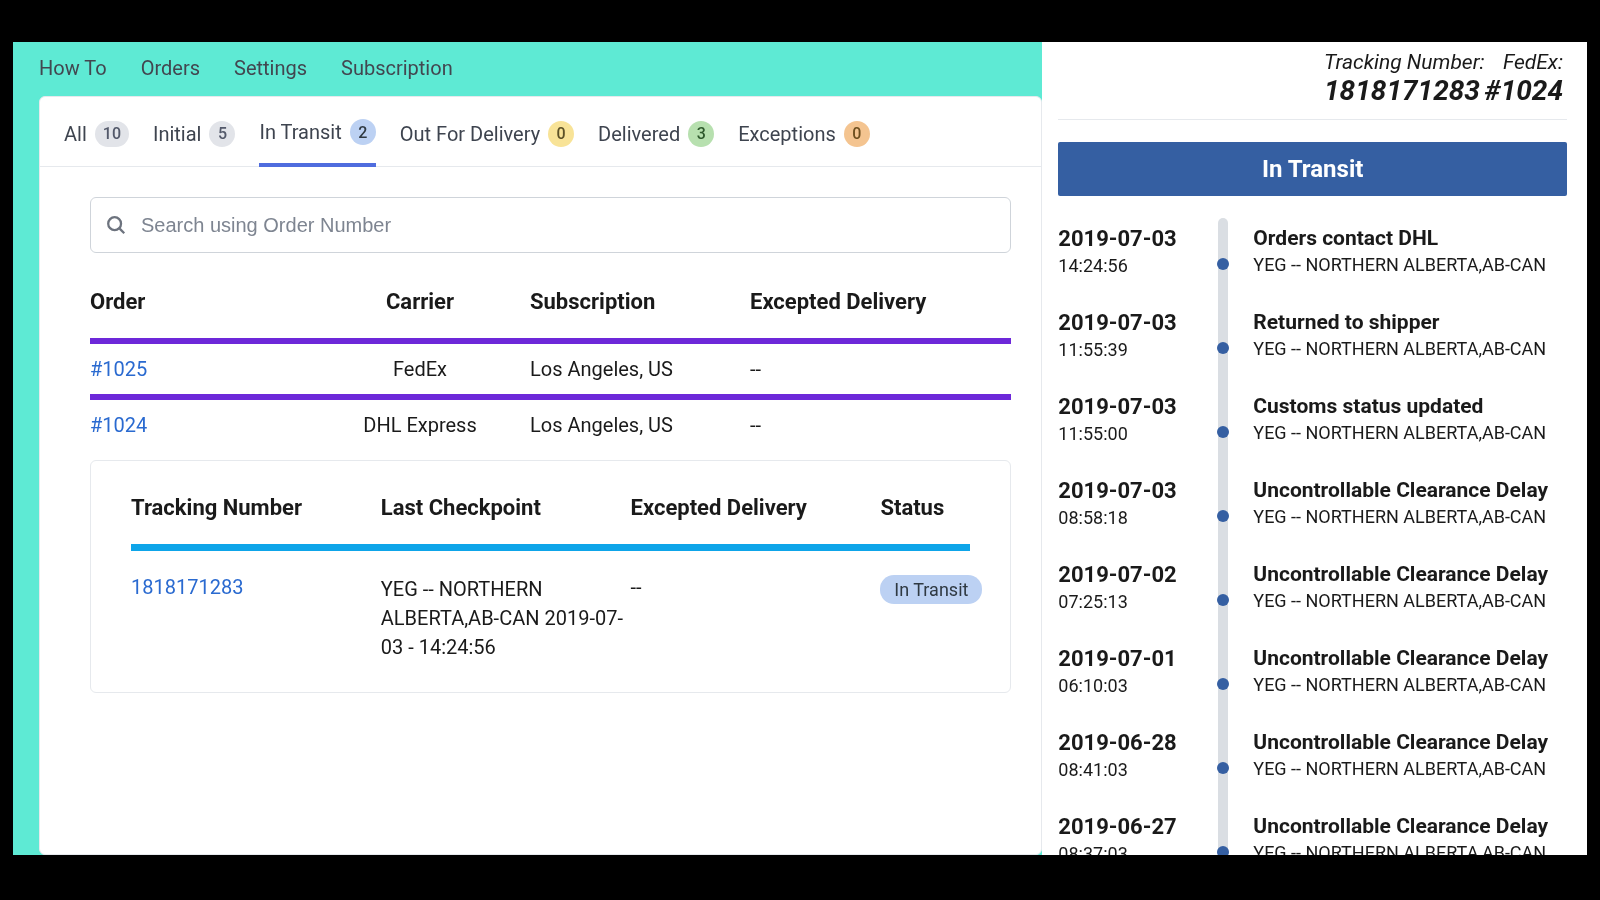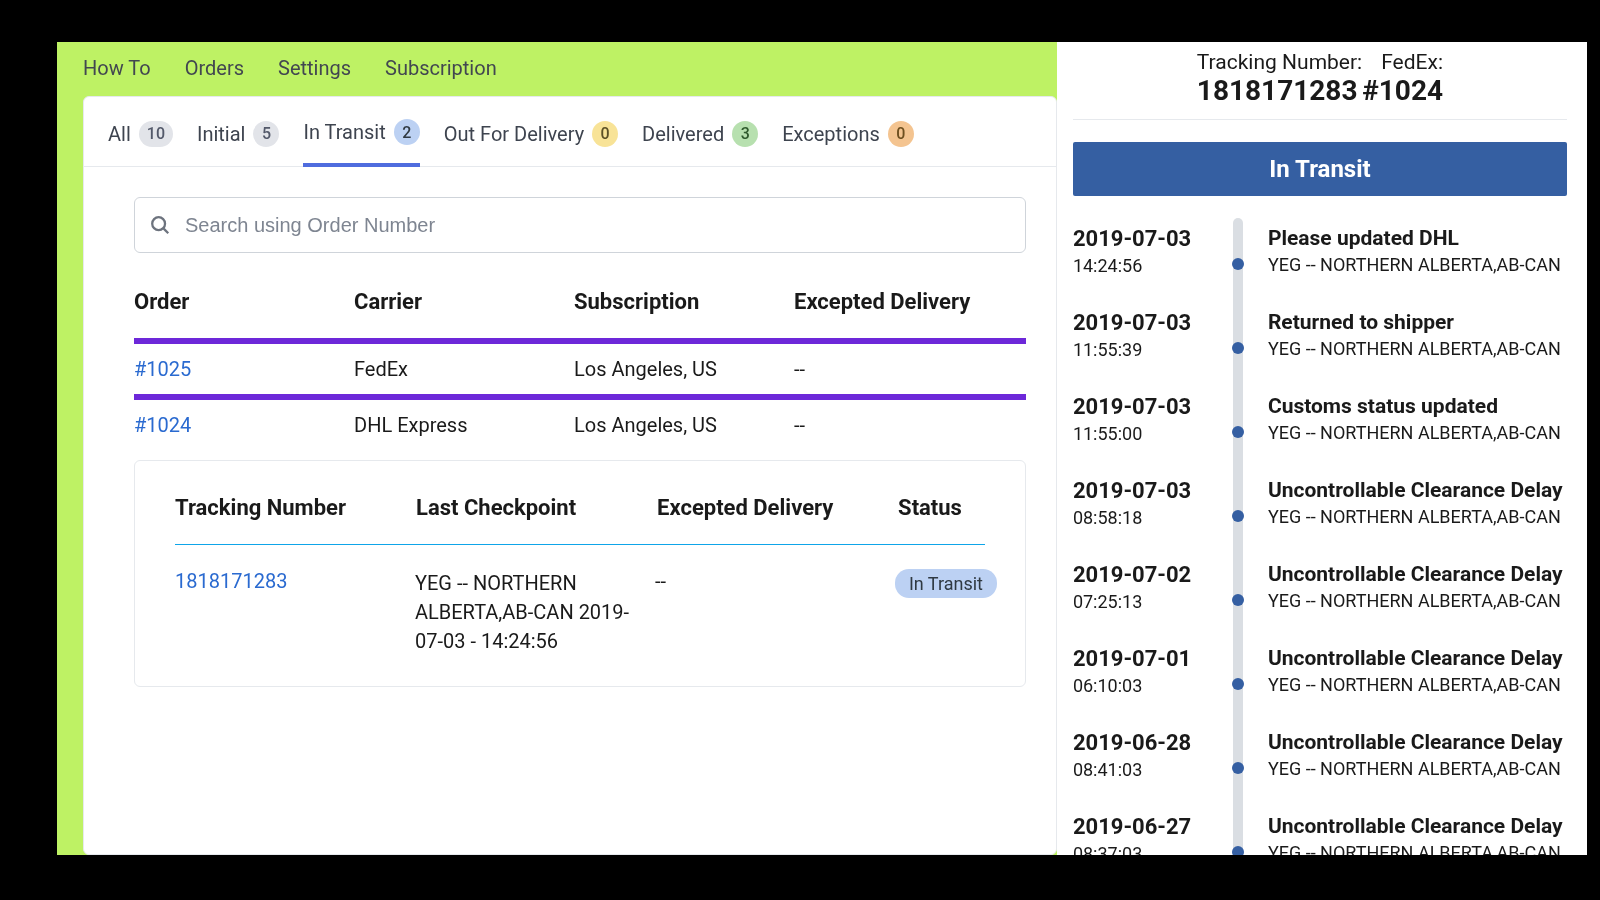--- a/index.html
+++ b/index.html
@@ -9,23 +9,22 @@
     width: 1600px;
     height: 900px;
     overflow: hidden;
   }
   .canvas {
     position: absolute;
     top: 42px;
     left: 13px;
     right: 13px;
     bottom: 45px;
-    background: #bef264;
-    display: flex;
-    margin-left: 44px;
+    background: #5eead4;
+    display: flex;
   }
   
   .left {
     flex: 1 1 auto;
     display: flex;
     flex-direction: column;
     overflow: hidden;
   }
   .topnav {
     display: flex;
@@ -104,21 +103,21 @@
   .searchbox input::placeholder { color: #7e8591; }
 
   .tbl-head {
     display: flex;
     padding: 36px 0 24px;
     font-size: 22px;
     font-weight: 700;
     color: #1a1a1a;
   }
   .col-o   { width: 220px; }
-  .col-c   { width: 220px; }
+  .col-c   { width: 220px; text-align: center; }
   .col-d   { width: 220px; }
   .col-ed  { width: 200px; }
 
   .tbl-row {
     display: flex;
     padding: 13px 0;
     border-top: 6px solid #6d28d9;
     font-size: 20px;
     color: #1a1a1a;
   }
@@ -127,21 +126,21 @@
   .detail-card {
     margin: 10px 0 30px;
     border: 1px solid #e6e9ed;
     border-radius: 6px;
     padding: 10px 40px 30px;
     background: #fff;
   }
   .sub-head {
     display: flex;
     padding: 24px 0;
-    border-bottom: 1px solid #0ea5e9;
+    border-bottom: 7px solid #0ea5e9;
     font-size: 22px;
     font-weight: 700;
     color: #1a1a1a;
   }
   .sc-tn { width: 250px; }
   .sc-lc { width: 250px; }
   .sc-ed { width: 250px; }
   .sc-st { width: 90px; }
 
   .sub-row {
@@ -166,23 +165,24 @@
   .right {
     width: 545px;
     background: #fff;
     padding: 0 20px 0 16px;
     overflow: hidden;
     display: flex;
     flex-direction: column;
   }
   .r-head {
     display: flex;
-    justify-content: center;
+    justify-content: flex-end;
     padding: 8px 4px 12px;
     border-bottom: 1px solid #e6e9ed;
+    font-style: italic;
   }
   .r-head .lbl { font-size: 21px; color: #1a1a1a; }
   .r-head .val { font-size: 28px; font-weight: 700; color: #1a1a1a; }
   .r-head .pair { display: flex; flex-direction: column; }
   .r-head .pair.right-align { text-align: right; }
 
   .r-status {
     background: #355fa2;
     color: #fff;
     font-size: 24px;
@@ -342,21 +342,21 @@
     <div class="r-status">In Transit</div>
 
     <div class="timeline" id="timeline">
         <div class="tl-item">
           <div class="tl-left">
             <div class="tl-date">2019-07-03</div>
             <div class="tl-time">14:24:56</div>
           </div>
           <div class="tl-dot"></div>
           <div class="tl-right">
-            <div class="tl-title">Please updated DHL</div>
+            <div class="tl-title">Orders contact DHL</div>
             <div class="tl-loc">YEG -- NORTHERN ALBERTA,AB-CAN</div>
           </div>
         </div>
         <div class="tl-item">
           <div class="tl-left">
             <div class="tl-date">2019-07-03</div>
             <div class="tl-time">11:55:39</div>
           </div>
           <div class="tl-dot"></div>
           <div class="tl-right">

